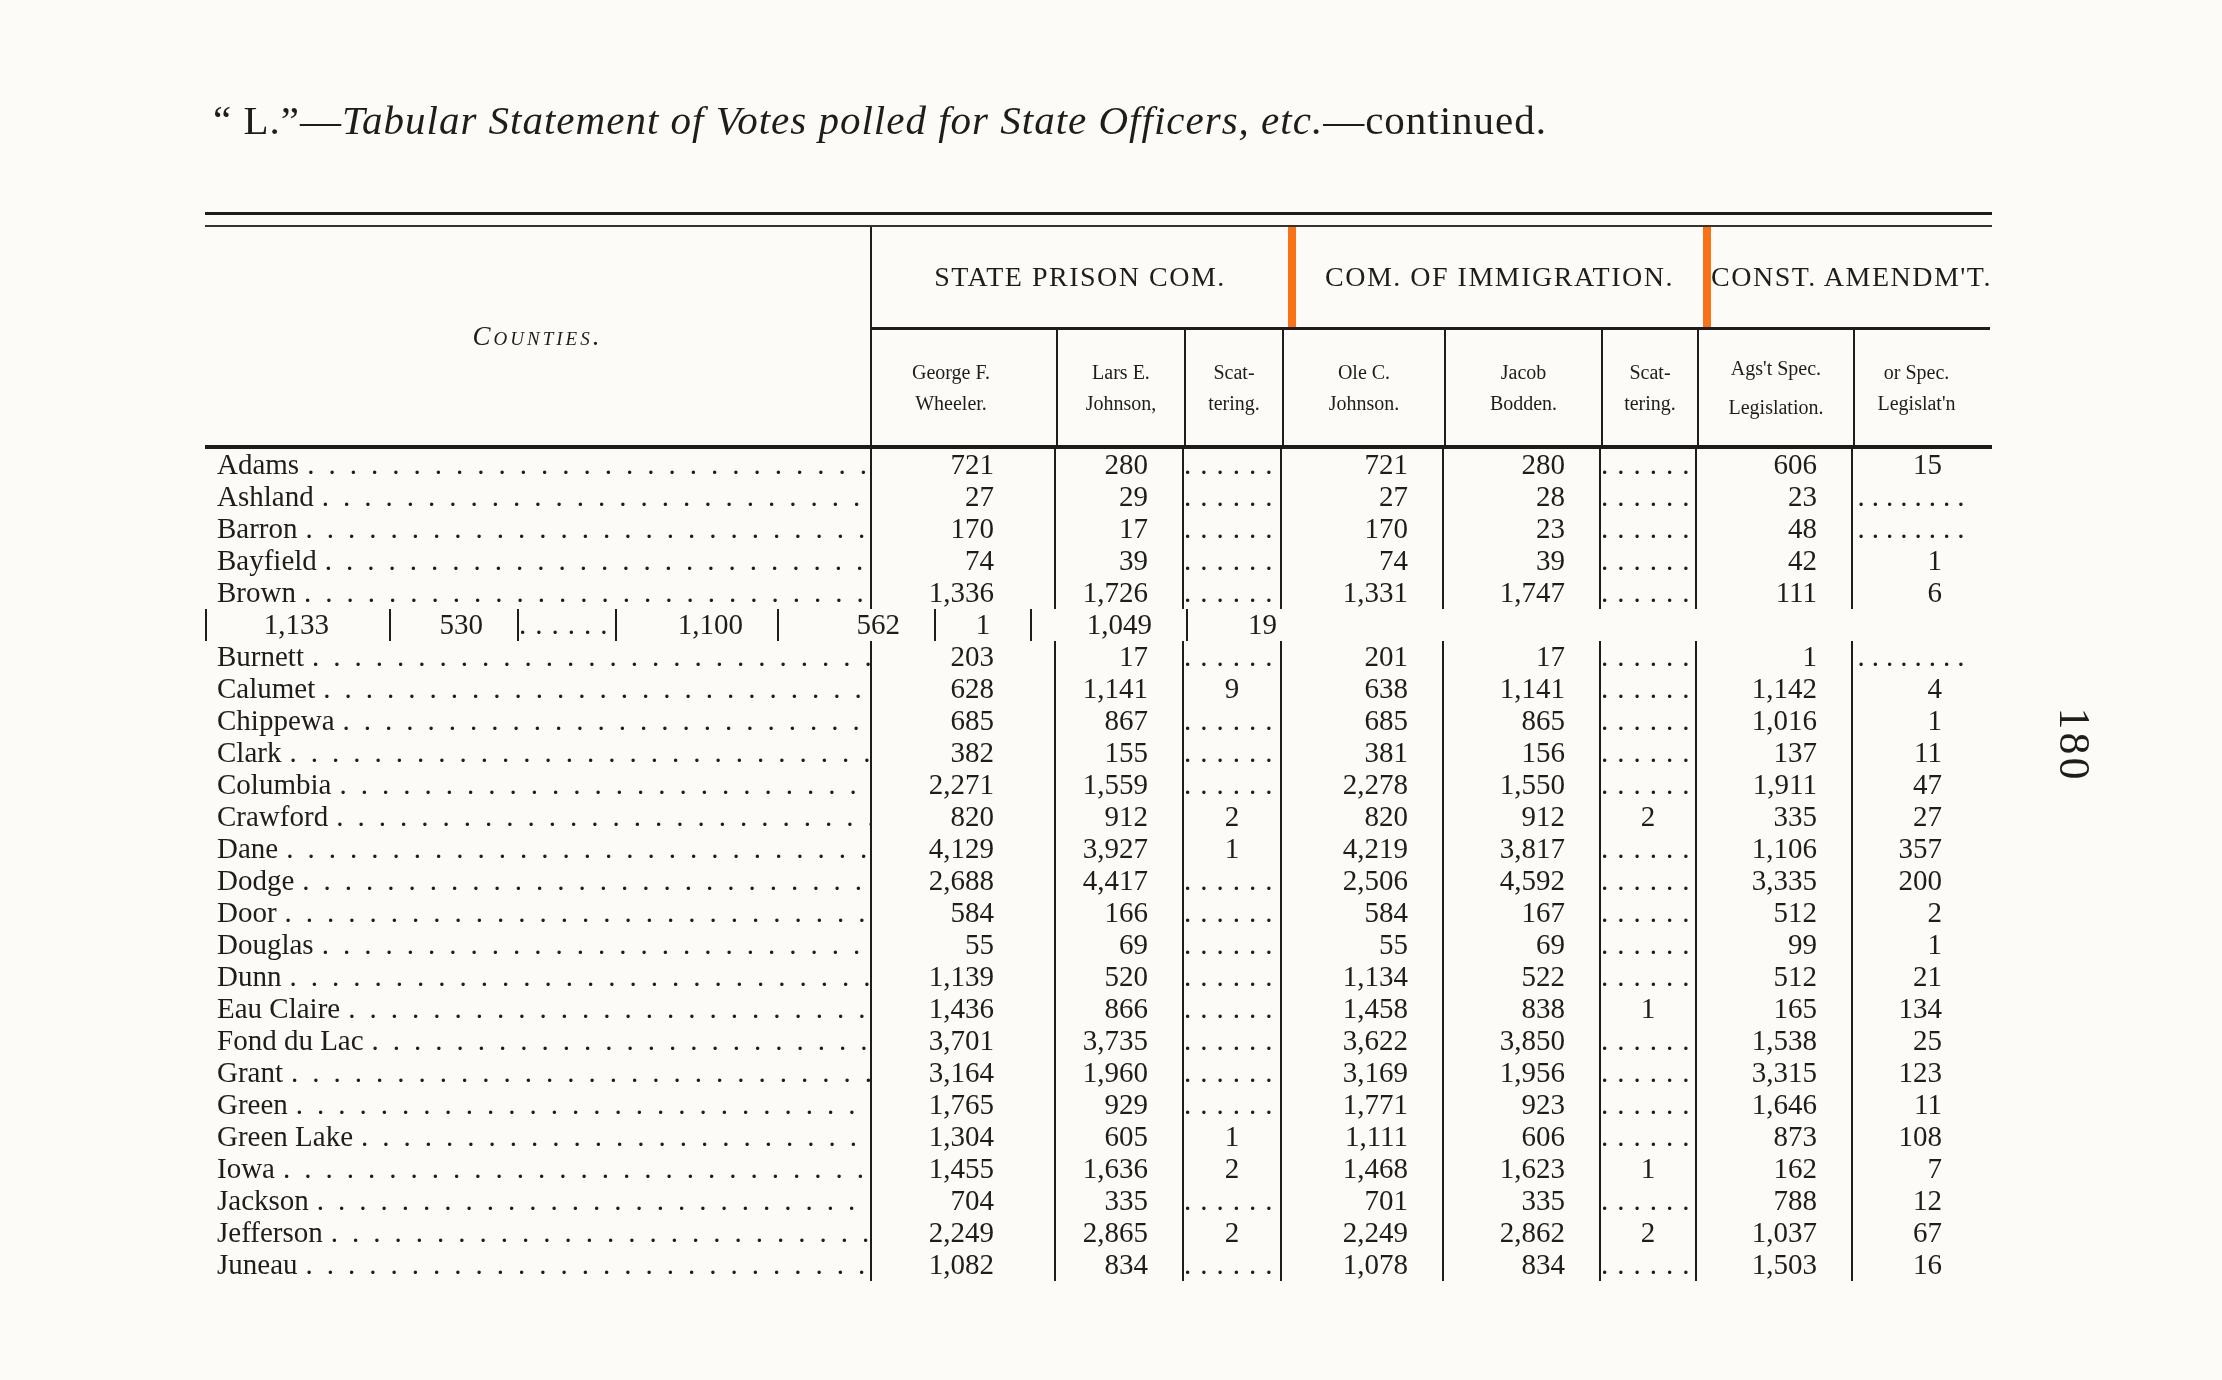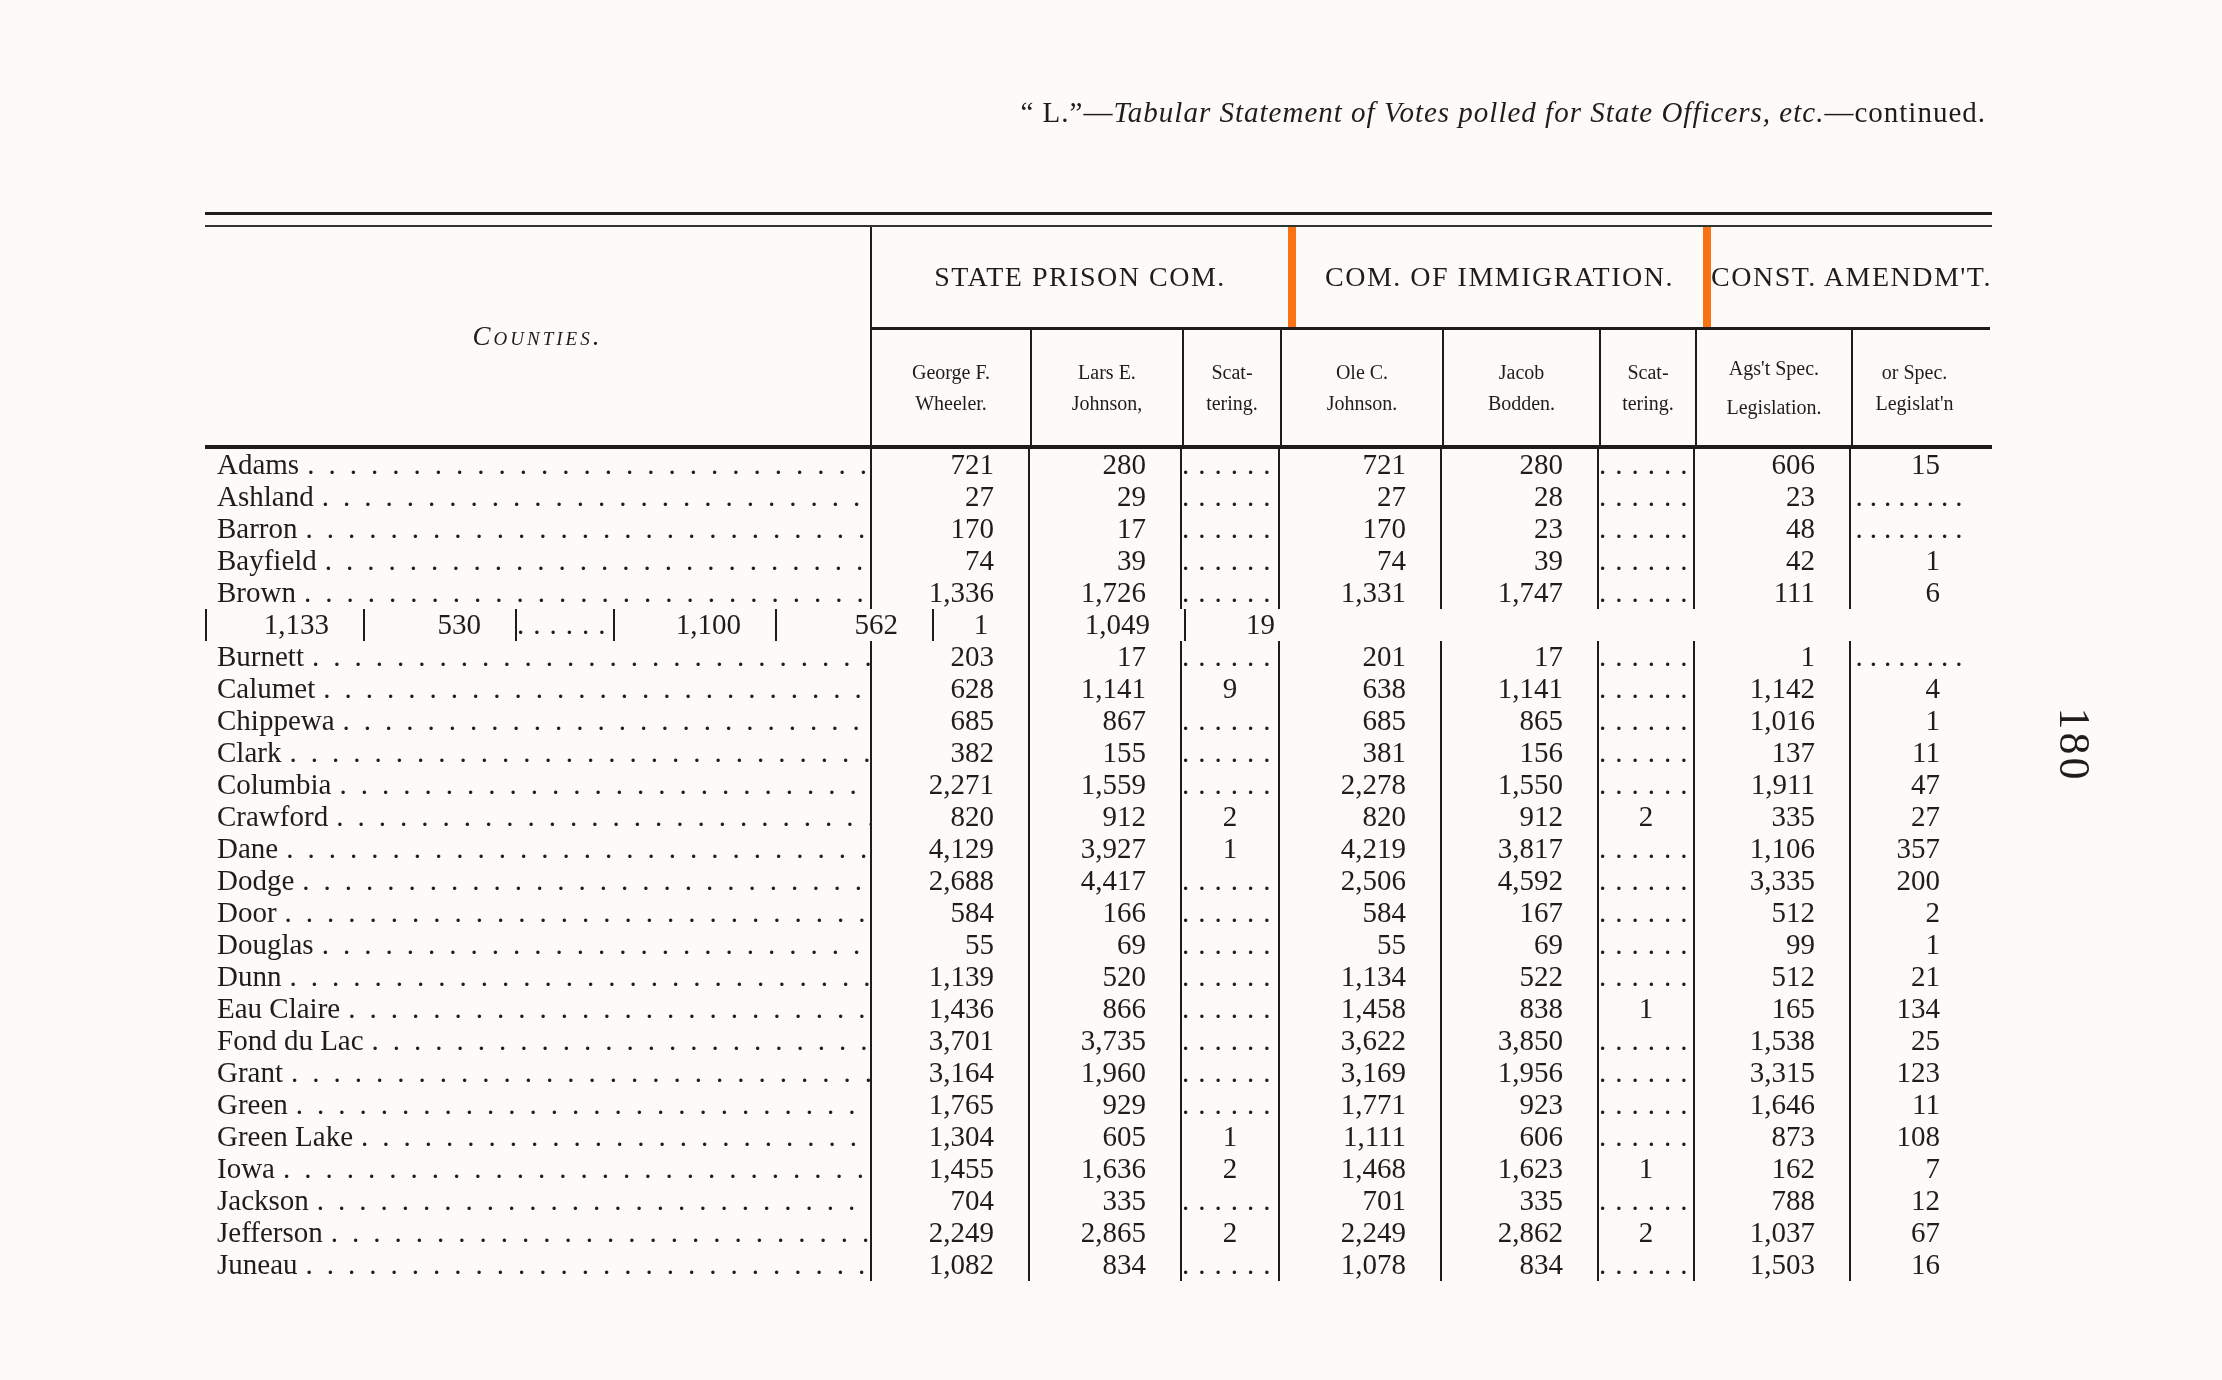--- a/index.html
+++ b/index.html
@@ -8,22 +8,22 @@
     background:#fcfbf7;
     font-family:"Liberation Serif","DejaVu Serif",serif;
     color:#1e1d1b;
     overflow:hidden;
     position:relative;
   }
   .sheet{position:absolute;inset:0;}
 
   
   .doc-title{
-    position:absolute;left:196px;top:96px;width:1790px;
-    text-align:right;font-size:29px;letter-spacing:1px;
+    position:absolute;left:213px;top:96px;width:1790px;
+    text-align:left;font-size:41px;letter-spacing:1px;
     white-space:nowrap;
   }
   .doc-title .q{font-style:normal;}
   .doc-title .it{font-style:italic;}
 
   
   .tbl{
     position:absolute;left:205px;top:212px;width:1787px;
   }
   .top-rule{
@@ -51,21 +51,21 @@
   .sub-row{display:flex;height:115px;}
   .sub{
     box-sizing:border-box;display:flex;flex-direction:column;
     align-items:center;justify-content:center;
     font-size:20px;line-height:31px;text-align:center;white-space:nowrap;
   }
   .sub.b{border-left:2px solid #1e1d1b;}
   .hdr-bottom{height:4px;background:#1e1d1b;}
 
   
-  .w1{width:158px;} .w2{width:152px;} .w3{width:98px;}
+  .w1{width:158px;} .w2{width:128px;margin-left:26px;} .w3{width:98px;}
   .w4{width:162px;} .w5{width:157px;} .w6{width:96px;}
   .w7{width:156px;gap:8px;} .w8{width:125px;}
 
   
   .body{width:100%;}
   .row{display:flex;height:32px;}
   .cell{
     box-sizing:border-box;height:32px;line-height:31px;
     font-size:29px;overflow:hidden;white-space:nowrap;
   }

